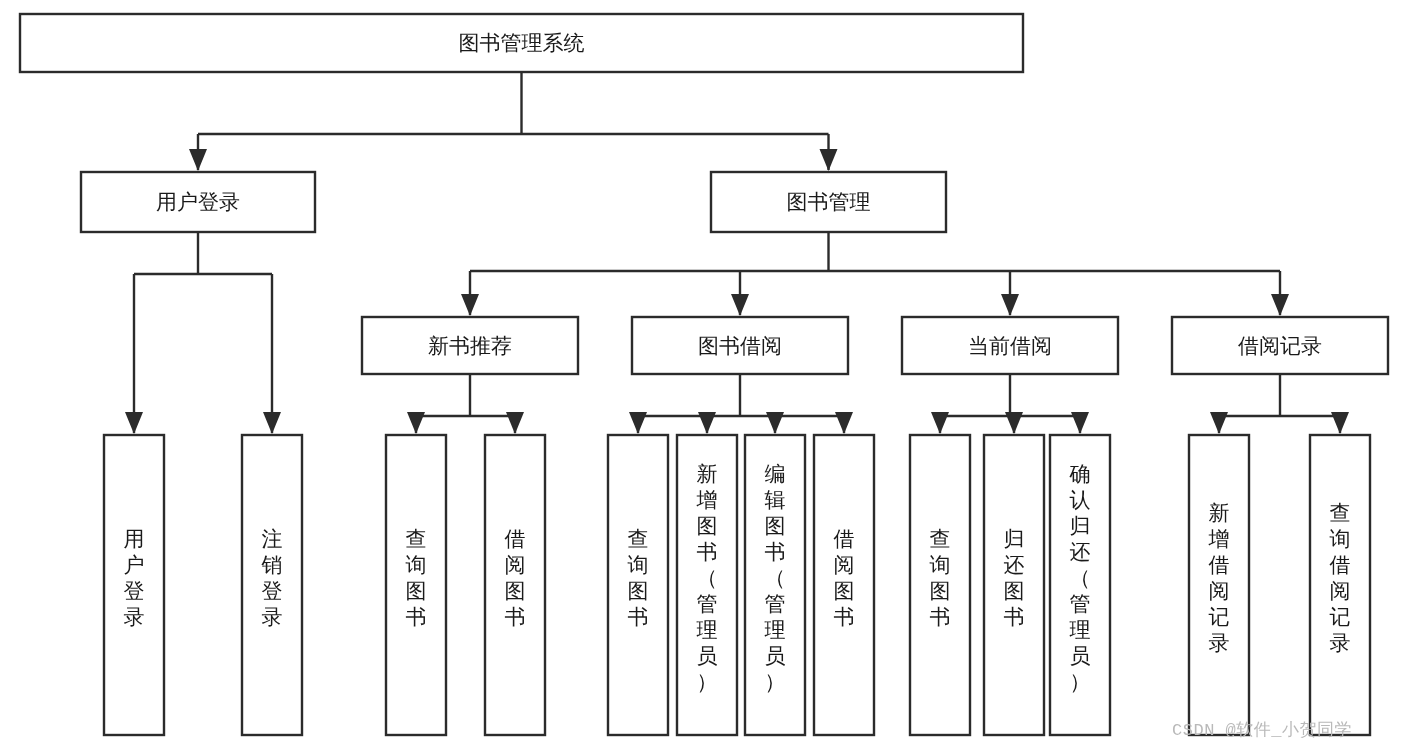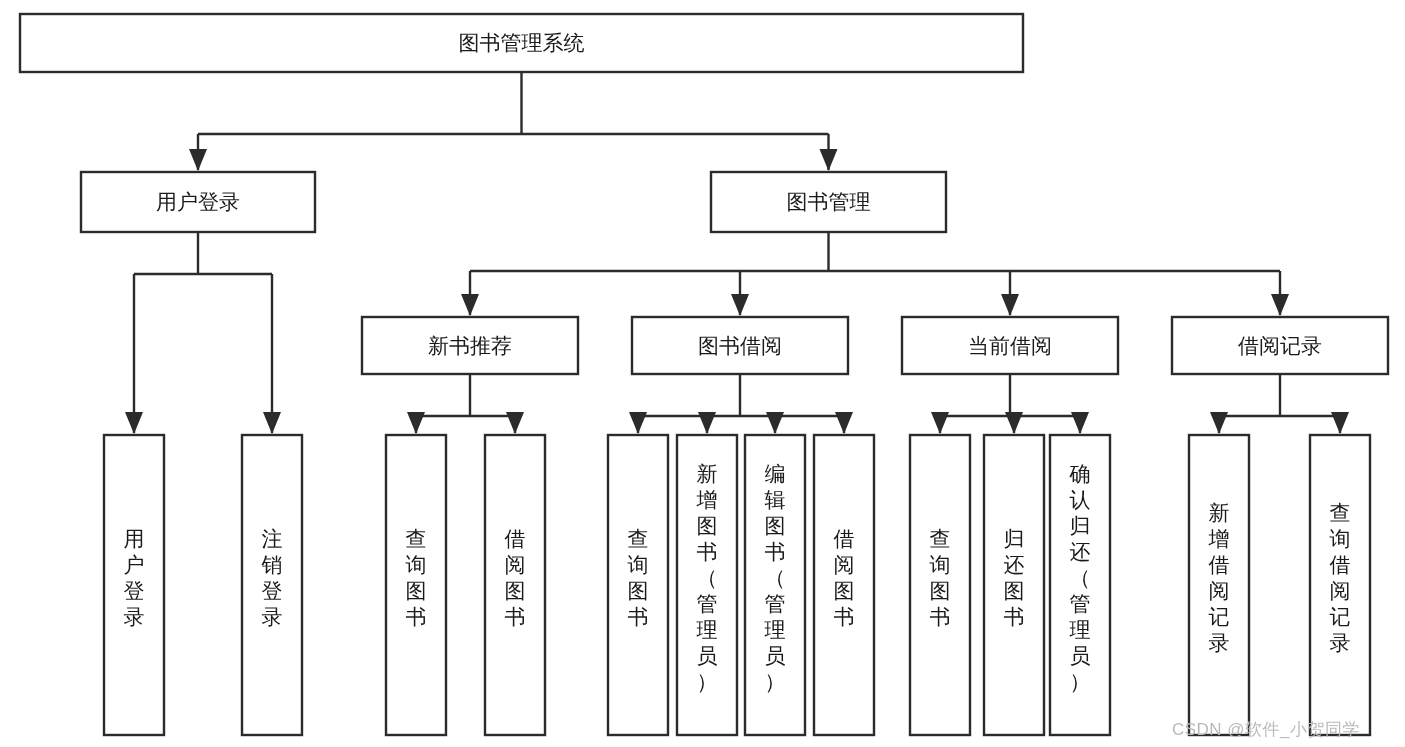--- a/index.html
+++ b/index.html
@@ -49,25 +49,25 @@
     dominant-baseline: middle;
   }
   .node-label-v {
     fill: #1a1a1a;
     font-family: "DejaVu Sans", "Liberation Sans", sans-serif;
     font-size: 21px;
     text-anchor: middle;
   }
   .watermark {
     position: absolute;
-    right: 16px;
+    right: 24px;
     bottom: 6px;
     color: #b9b9b9;
     font-size: 17px;
-    font-family: Liberation Sans, sans-serif;
+    font-family: Liberation Mono, monospace;
     letter-spacing: 0.5px;
     white-space: nowrap;
     user-select: none;
   }
 </style>
 </head>
 <body>
 
 <div id="diagram-root">
 

